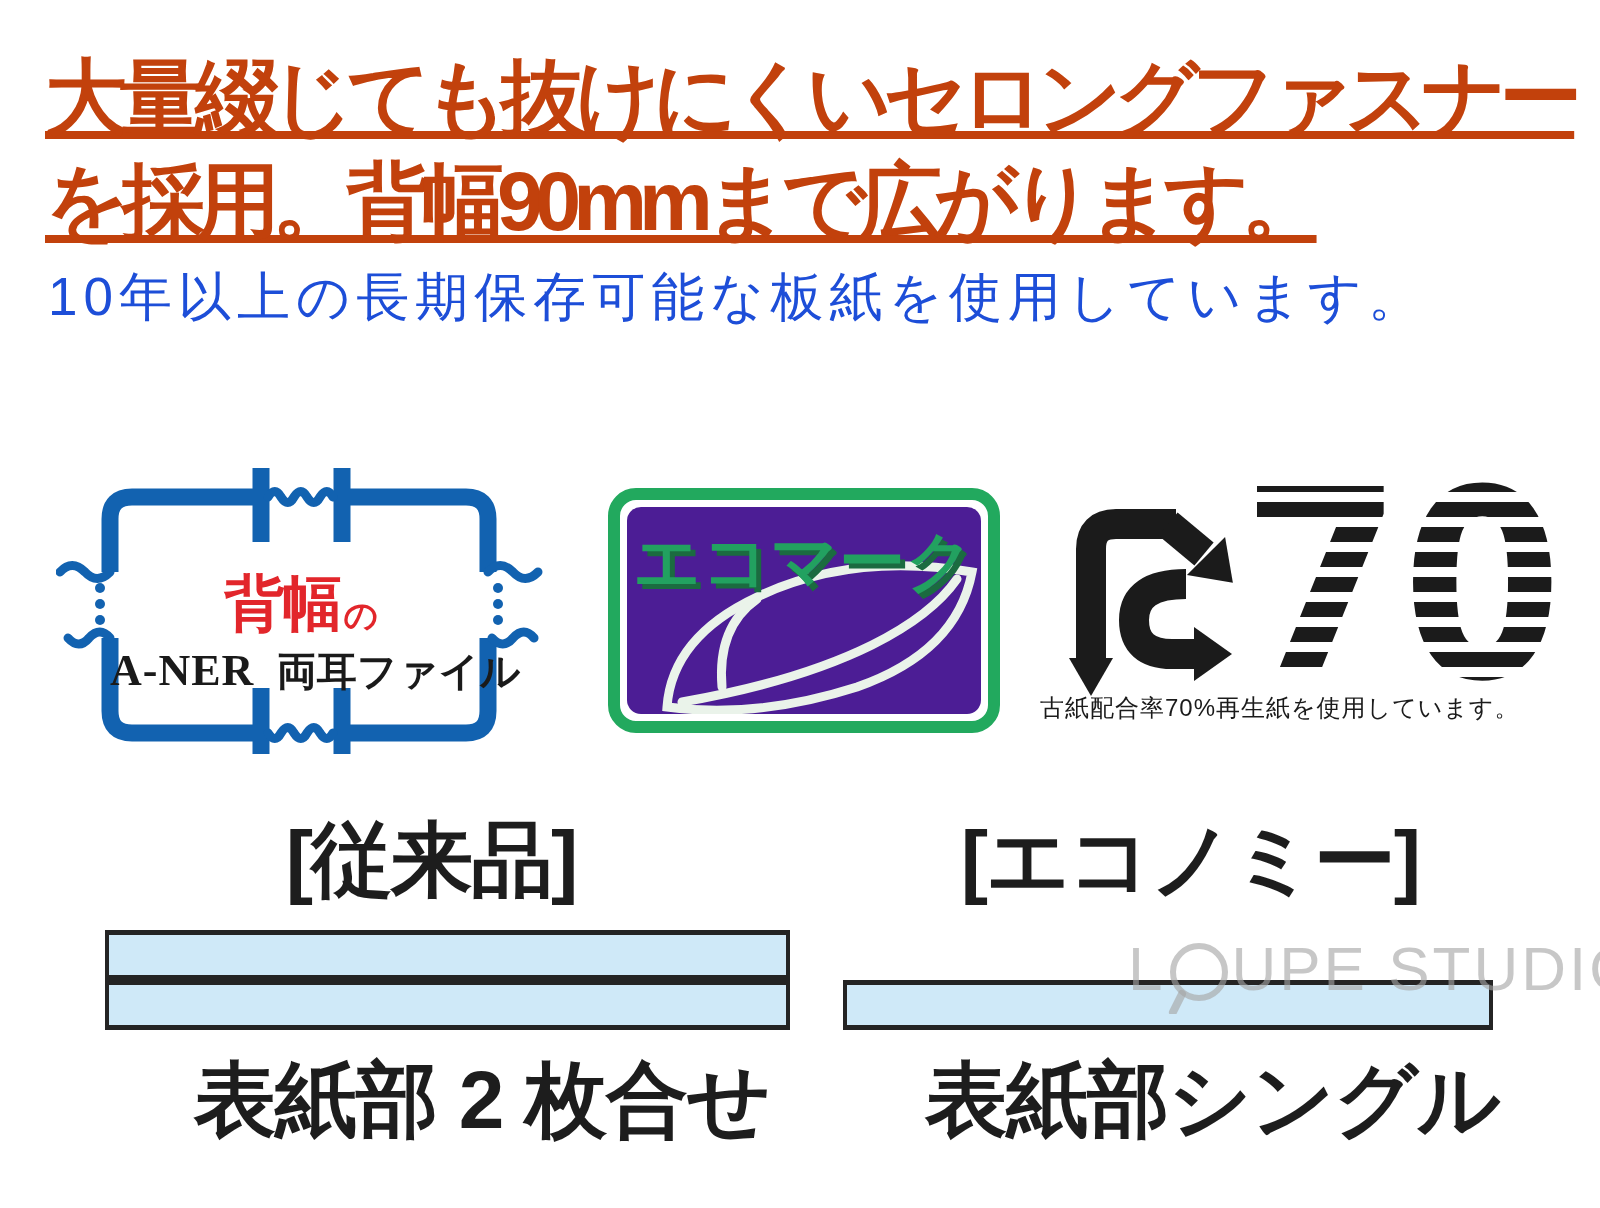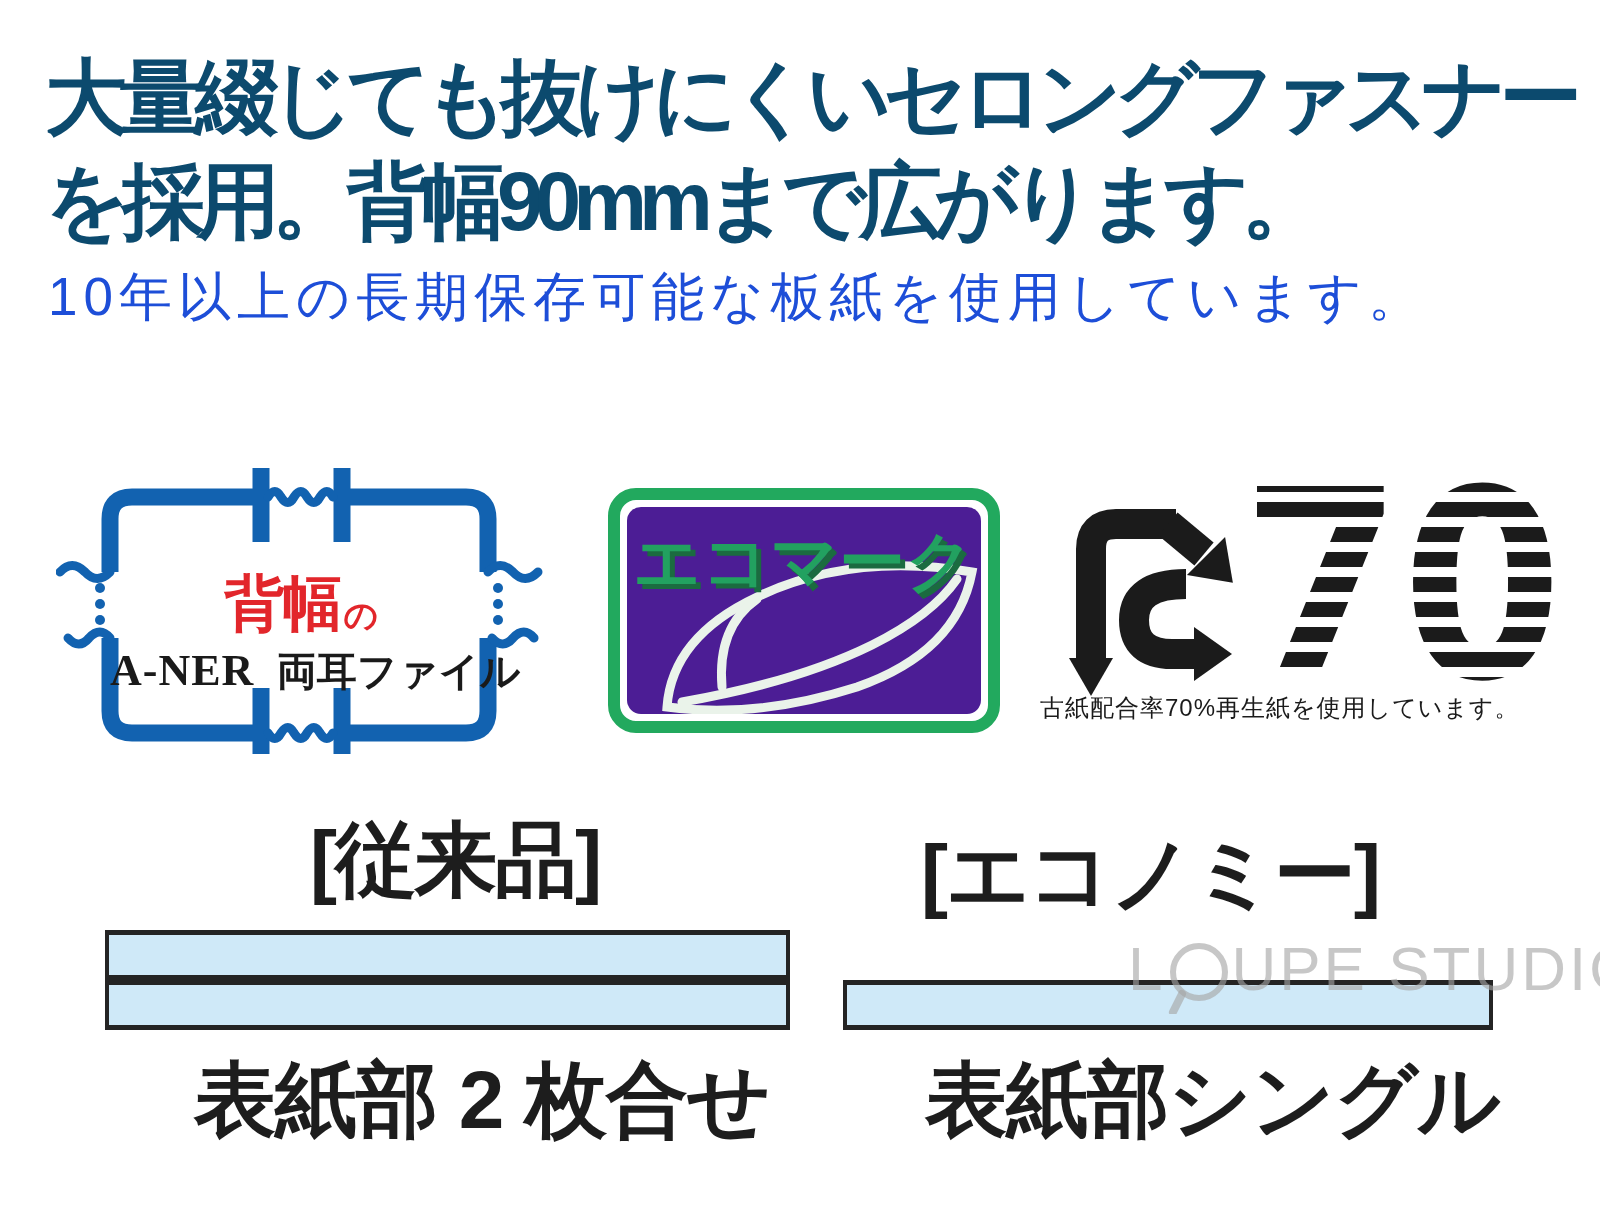--- a/index.html
+++ b/index.html
@@ -44,43 +44,43 @@
     font-size:66px;font-weight:bold;color:#22a160;letter-spacing:1px;
     text-shadow:5px 5px 0 #1b6b40;white-space:nowrap;}
   .eco-line.l1{top:10px;}
   .eco-line.l2{top:104px;}
   
   .r70-caption{left:1040px;top:692px;width:540px;font-size:24px;color:#1b1b1b;
     letter-spacing:1px;white-space:nowrap;}
   
   .cmp-label{top:806px;font-size:82px;font-weight:bold;color:#1d1d1d;
     text-align:center;white-space:nowrap;letter-spacing:-2px;}
-  .cmp-label.left{left:240px;width:430px;text-align:center;}
-  .cmp-label.right{left:850px;width:600px;margin-top:14px;}
+  .cmp-label.left{left:216px;width:430px;text-align:center;}
+  .cmp-label.right{left:890px;width:600px;}
   .paper{background:#cfe9f8;border:4px solid #242424;border-top-width:5px;border-bottom-width:5px;
     box-sizing:border-box;z-index:2;}
   .paper.p1{left:105px;top:930px;width:685px;height:50px;}
   .paper.p2{left:105px;top:980px;width:685px;height:50px;}
   .paper.p3{left:843px;top:980px;width:650px;height:50px;}
   .cmp-caption{top:1046px;font-size:82px;font-weight:bold;color:#1d1d1d;
     text-align:right;white-space:nowrap;letter-spacing:-1px;}
   .cmp-caption.left{left:150px;width:620px;}
   .cmp-caption.right{left:880px;width:620px;}
   
   .watermark{left:1128px;top:938px;display:flex;align-items:flex-start;
     color:rgba(165,165,165,0.62);z-index:3;white-space:nowrap;letter-spacing:3px;
     font-size:62px;line-height:1;}
   .watermark .lw-svg{margin:2px 2px 0 2px;}
 </style>
 </head>
 <body>
 
 <div id="canvas">
 
-  <div class="abs headline" style="color:#0c4a6e;">
+  <div class="abs headline" style="color:#c2410c;text-decoration:underline;">
     <div>大量綴じても抜けにくいセロングファスナー</div>
     <div>を採用。背幅90mmまで広がります。</div>
   </div>
 
   <div class="abs bodyline l1">10年以上の長期保存可能な板紙を使用しています。</div>
 
   <div class="abs aner">
     <svg width="502" height="306" viewBox="0 0 502 306">
       <g stroke="#1262b0" stroke-width="17" fill="none">
 

